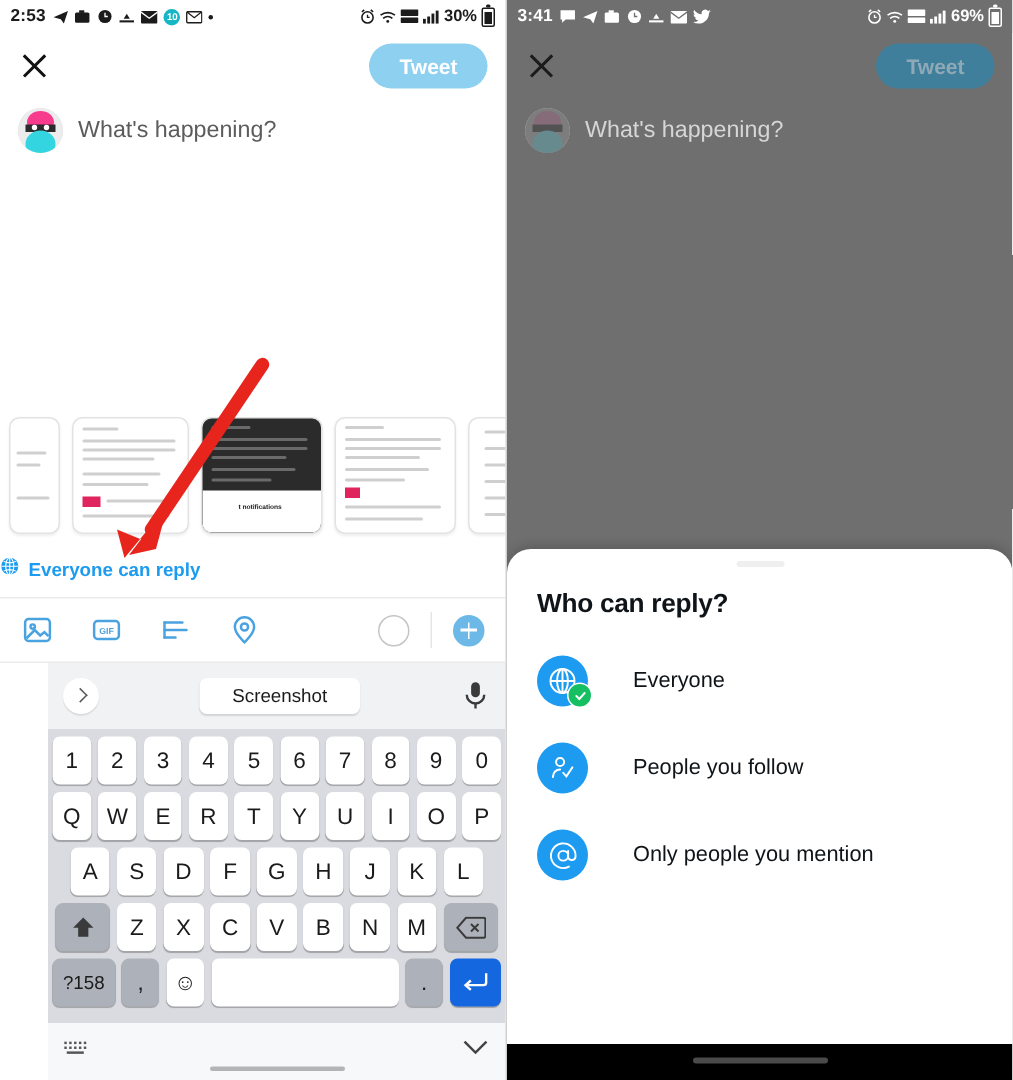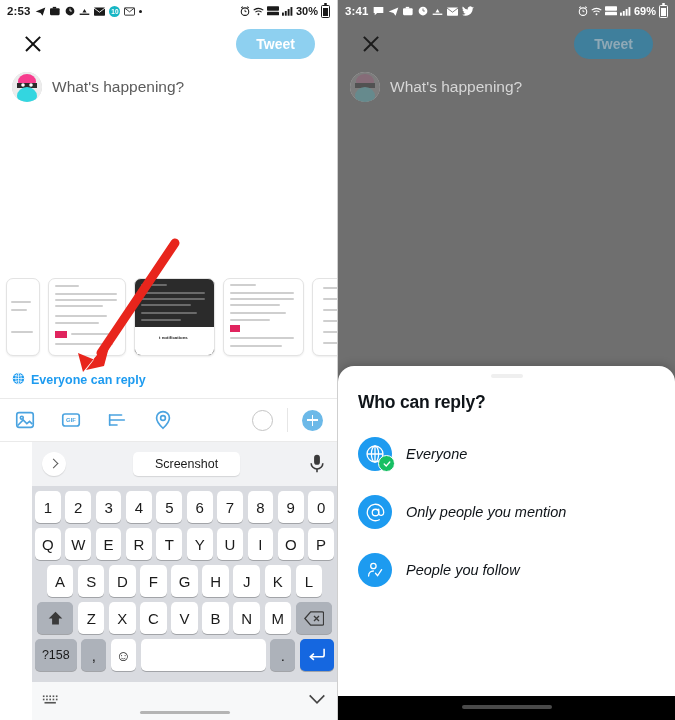--- a/index.html
+++ b/index.html
@@ -29,21 +29,21 @@
     font-size:6.5px;display:flex;align-items:center;justify-content:center;font-weight:700;
   }
   .dot-small{width:3px;height:3px;border-radius:50%;background:#1b1b1b;display:inline-block;}
   .batt{width:7px;height:11px;border:1.3px solid currentColor;border-radius:1.5px;position:relative;display:inline-block;}
   .batt:before{content:"";position:absolute;top:-2.5px;left:1.6px;width:3px;height:1.5px;background:currentColor;border-radius:1px;}
   .batt i{position:absolute;left:0.6px;right:0.6px;bottom:0.6px;top:2.4px;background:currentColor;display:block;}
 
   
   .comp-header{
     height:44px;display:flex;align-items:center;justify-content:space-between;
-    padding:0 22px;box-sizing:border-box;
+    padding:0 12px;box-sizing:border-box;
   }
   .close-x{width:22px;height:22px;position:relative;cursor:pointer;}
   .close-x:before,.close-x:after{
     content:"";position:absolute;left:1px;top:10px;width:20px;height:1.8px;background:#111;
   }
   .close-x:before{transform:rotate(45deg);}
   .close-x:after{transform:rotate(-45deg);}
   .tweet-btn{
     background:#8ed0f0;color:#ffffff;border:none;border-radius:17px;
     padding:7px 20px;font-size:14px;font-weight:700;font-family:"Liberation Sans",sans-serif;
@@ -74,21 +74,21 @@
   .thumb .ln{position:absolute;background:#cfcfcf;border-radius:1px;height:2px;}
   .thumb.dark{background:#2b2b2b;}
   .thumb.dark .ln{background:#6a6a6a;}
   .thumb .blkbar{position:absolute;background:#444;}
   .thumb .wht{position:absolute;background:#fff;}
   .thumb .capt{position:absolute;font-size:4.4px;color:#1b1b1b;font-weight:700;}
 
   
   .scope-row{
     position:absolute;left:0;right:0;top:366px;height:28px;
-    display:flex;align-items:center;gap:6px;padding-left:12px;box-sizing:border-box;
+    display:flex;align-items:center;gap:6px;box-sizing:border-box;
   }
   .scope-label{font-size:12.5px;color:#1d9bf0;font-weight:600;}
 
   
   .toolbar{
     position:absolute;left:0;right:0;top:398px;height:44px;
     border-top:1px solid #eaeaea;border-bottom:1px solid #eaeaea;
     display:flex;align-items:center;box-sizing:border-box;
     padding:0 14px;background:#fff;
   }
@@ -150,21 +150,21 @@
   .sheet{
     position:absolute;left:0;right:0;top:366px;bottom:0;background:#ffffff;
     border-radius:16px 16px 0 0;box-sizing:border-box;padding:0 20px;
     box-shadow:0 -2px 8px rgba(0,0,0,.18);
   }
   .sheet-handle{
     width:32px;height:4px;border-radius:2px;background:#efefef;margin:8px auto 0 auto;
   }
   .sheet-title{font-size:17.5px;font-weight:700;color:#0f1419;margin-top:14px;letter-spacing:-.2px;}
   .sheet-sub{font-size:12.8px;color:#5b6772;line-height:1.42;margin-top:9px;}
-  .opt-row{display:flex;align-items:center;gap:14px;margin-top:24px;cursor:pointer;font-style:italic;}
+  .opt-row{display:flex;align-items:center;gap:30px;margin-top:24px;cursor:pointer;}
   .opt-ic{
     width:34px;height:34px;border-radius:50%;background:#1d9bf0;position:relative;flex:0 0 auto;
     display:flex;align-items:center;justify-content:center;
   }
   .check-badge{
     position:absolute;right:-3px;bottom:-1px;width:15px;height:15px;border-radius:50%;
     background:#17bf63;border:1.5px solid #fff;display:flex;align-items:center;justify-content:center;
   }
   .opt-label{font-size:14.5px;color:#0f1419;}
   .nav-black{
@@ -611,38 +611,38 @@
             <svg width="8" height="8" viewBox="0 0 10 10">
                 <path d="M1.5 5 L4 7.5 L8.5 2.5" stroke="#fff" stroke-width="1.6" fill="none" stroke-linecap="round"></path>
               </svg>
           </span>
         </span>
         <span class="opt-label">Everyone</span>
       </div>
 
       <div class="opt-row">
         <span class="opt-ic">
-          <svg width="21" height="21" viewBox="0 0 22 22" fill="none" stroke="#fff" stroke-width="1.35" stroke-linecap="round">
-            <circle cx="11" cy="11" r="3.4"></circle>
-            <path d="M14.4 7.6 v4.7 a2.7 2.7 0 0 0 5.2 -1 A8.6 8.6 0 1 0 15 18.6"></path>
-          </svg>
-        </span>
-        <span class="opt-label">Only people you mention</span>
-      </div>
-
-      <div class="opt-row">
-        <span class="opt-ic">
           <svg width="20" height="20" viewBox="0 0 20 20" fill="none" stroke="#fff" stroke-width="1.3" stroke-linecap="round">
             <circle cx="8.4" cy="6" r="2.7"></circle>
             <path d="M3.6 16 c0-3.1 2.2-5 4.8-5"></path>
             <path d="M10.5 13.2 L12.6 15.6 L16.6 9.6"></path>
           </svg>
         </span>
         <span class="opt-label">People you follow</span>
       </div>
+
+      <div class="opt-row">
+        <span class="opt-ic">
+          <svg width="21" height="21" viewBox="0 0 22 22" fill="none" stroke="#fff" stroke-width="1.35" stroke-linecap="round">
+            <circle cx="11" cy="11" r="3.4"></circle>
+            <path d="M14.4 7.6 v4.7 a2.7 2.7 0 0 0 5.2 -1 A8.6 8.6 0 1 0 15 18.6"></path>
+          </svg>
+        </span>
+        <span class="opt-label">Only people you mention</span>
+      </div>
     </div>
 
     <div class="nav-black">
       <span class="bar"></span>
     </div>
   </div>
 
 </div>
 
 </body></html>

